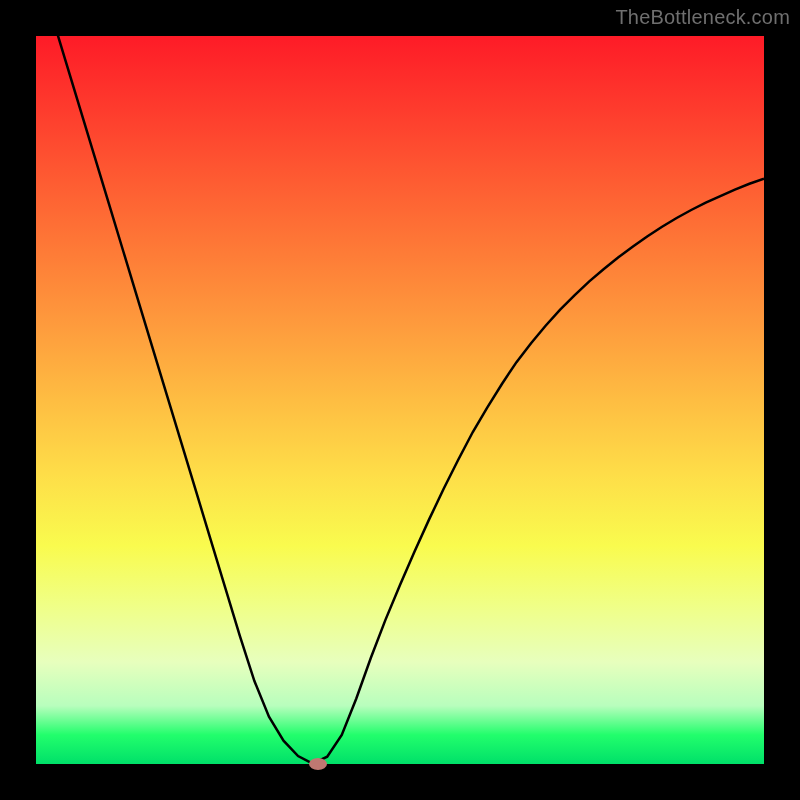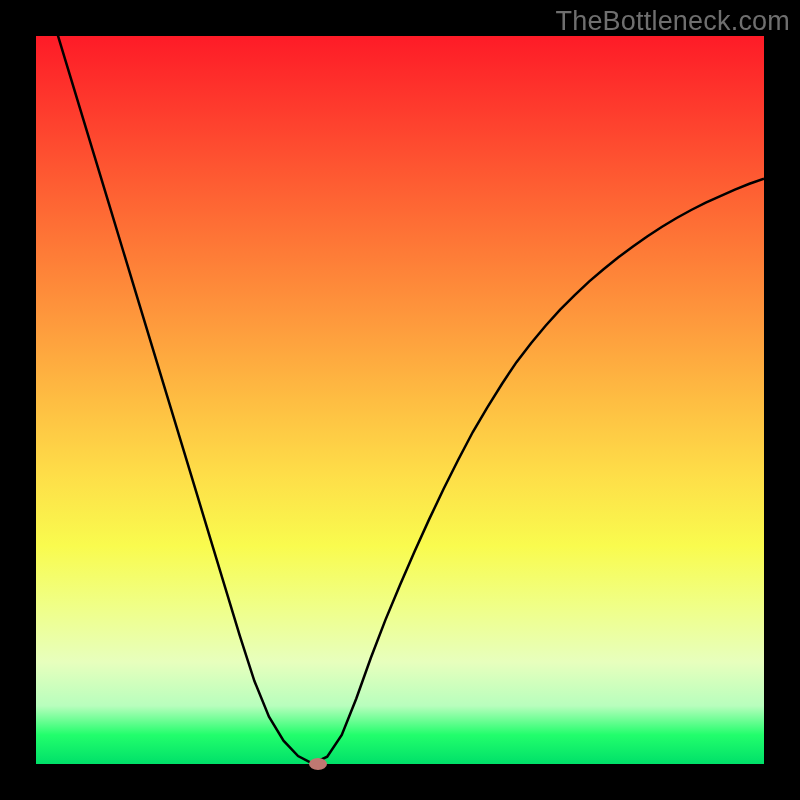--- a/index.html
+++ b/index.html
@@ -50,21 +50,21 @@
   .curve-svg path {
     fill: none;
     stroke: #000;
     stroke-width: 2.5px;
   }
   .watermark {
     position: absolute;
     top: 6px;
     right: 10px;
     font-family: Arial, Helvetica, sans-serif;
-    font-size: 27px;
+    font-size: 20px;
     color: #6f6f6f;
     font-weight: 400;
     letter-spacing: 0.2px;
     text-align: center;
   }
 </style>
 </head>
 <body>
 
 <div class="container">

